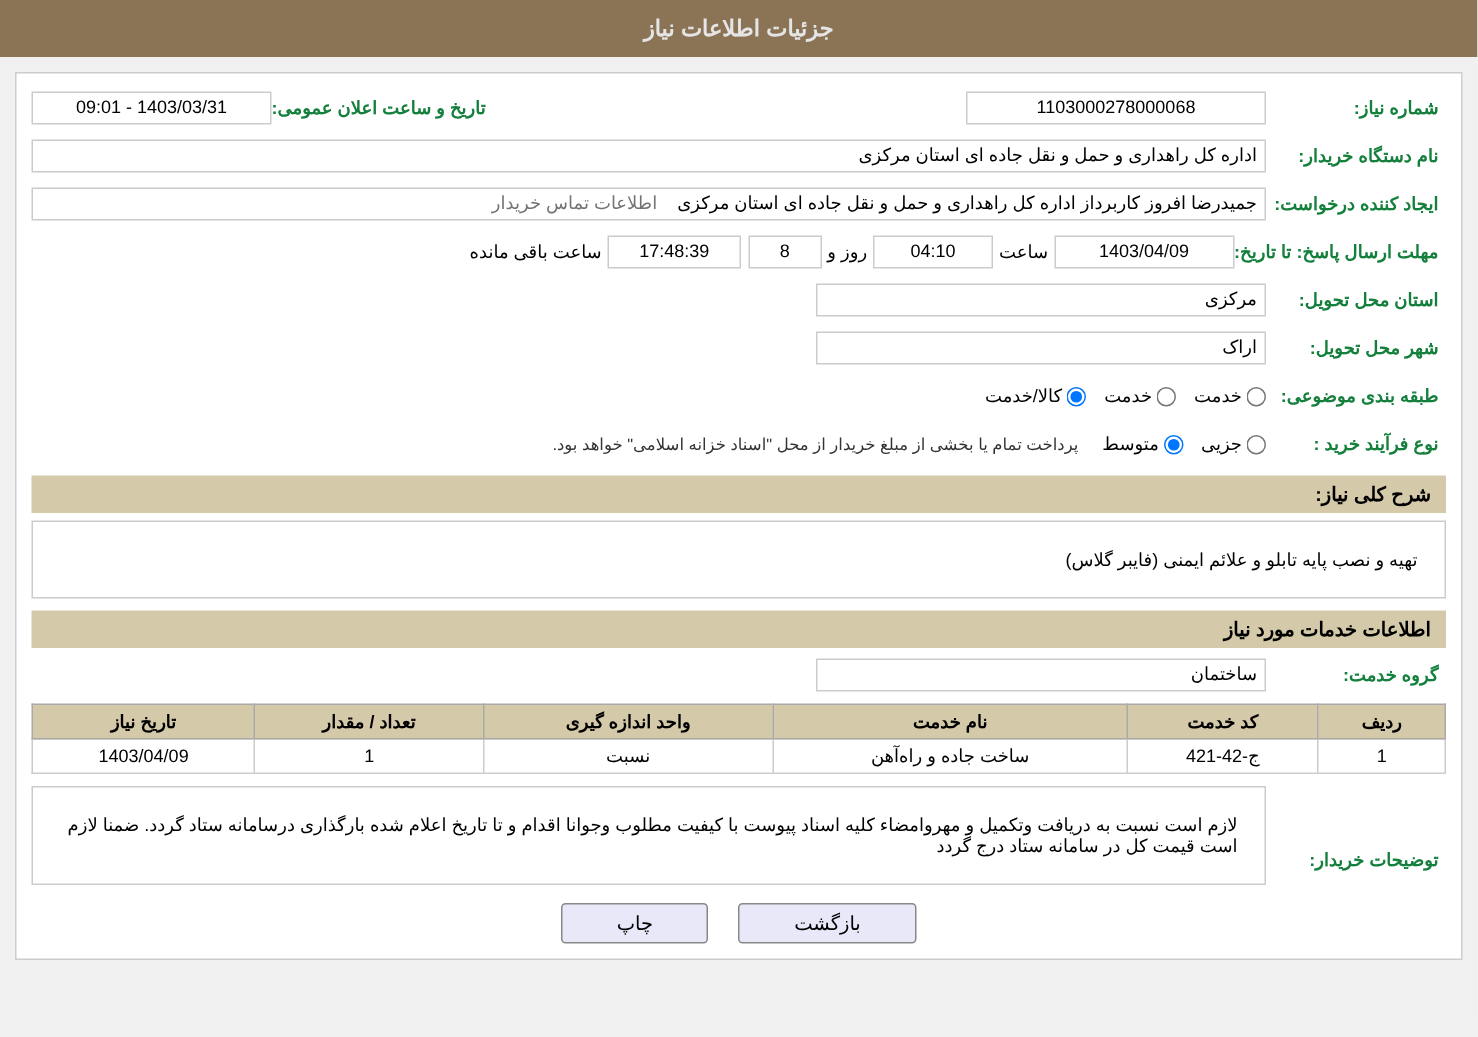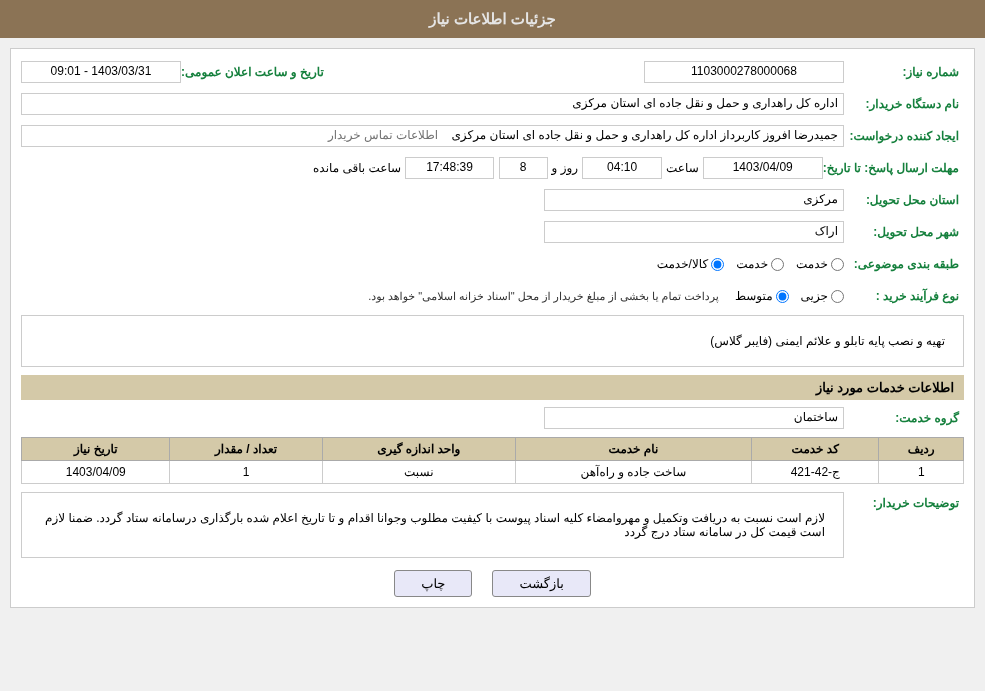--- a/index.html
+++ b/index.html
@@ -111,21 +111,21 @@
       background: white;
       width: 100%;
     }
     .button-row {
       display: flex;
       justify-content: center;
       gap: 20px;
       margin-top: 12px;
     }
     .btn {
-      padding: 5px 26px;
+      padding: 5px 36px;
       font-size: 13px;
       cursor: pointer;
       border: 1px solid #888;
       background: #f0f0f0;
       border-radius: 3px;
     }
     .btn-primary {
       background: #e8e8f8;
     }
     .watermark-wrapper {
@@ -220,20 +220,23 @@
             <span>جزیی</span>
           </label>
           <label class="radio-item">
             <input type="radio" name="process" checked="" style="">
             <span>متوسط</span>
           </label>
           <span class="inline-label" style="color:#333; font-size:11px;">پرداخت تمام یا بخشی از مبلغ خریدار از محل "اسناد خزانه اسلامی" خواهد بود.</span>
         </div>
       </div>
 
+      <div class="section-divider">
+        <span>شرح کلی نیاز:</span>
+      </div>
       <div class="form-row" style="margin-bottom:8px;">
         <div class="description-box">تهیه و نصب پایه تابلو و علائم ایمنی (فایبر گلاس)</div>
       </div>
 
       <div class="section-divider">
         <span>اطلاعات خدمات مورد نیاز</span>
       </div>
 
       <div class="form-row">
         <span class="field-label">گروه خدمت:</span>
@@ -257,21 +260,21 @@
             <td>ج-42-421</td>
             <td>ساخت جاده و راه‌آهن</td>
             <td>نسبت</td>
             <td>1</td>
             <td>1403/04/09</td>
           </tr>
         </tbody>
       </table>
 
       <div class="form-row" style="align-items: flex-start;">
-        <span class="field-label" style="padding-top:4px;">توضیحات خریدار:</span>
+        <span class="field-label" style="padding-top:4px;margin-top:38px;">توضیحات خریدار:</span>
         <div class="description-box" style="min-height:65px;">لازم است نسبت به دریافت وتکمیل و مهروامضاء کلیه اسناد پیوست با کیفیت مطلوب وجوانا اقدام و تا تاریخ اعلام شده بارگذاری درسامانه ستاد گردد. ضمنا لازم است قیمت کل در سامانه ستاد درج گردد</div>
       </div>
 
       <div class="button-row">
         <button class="btn btn-primary">بازگشت</button>
         <button class="btn btn-primary">چاپ</button>
       </div>
     </div>
   </div>
 </div>

